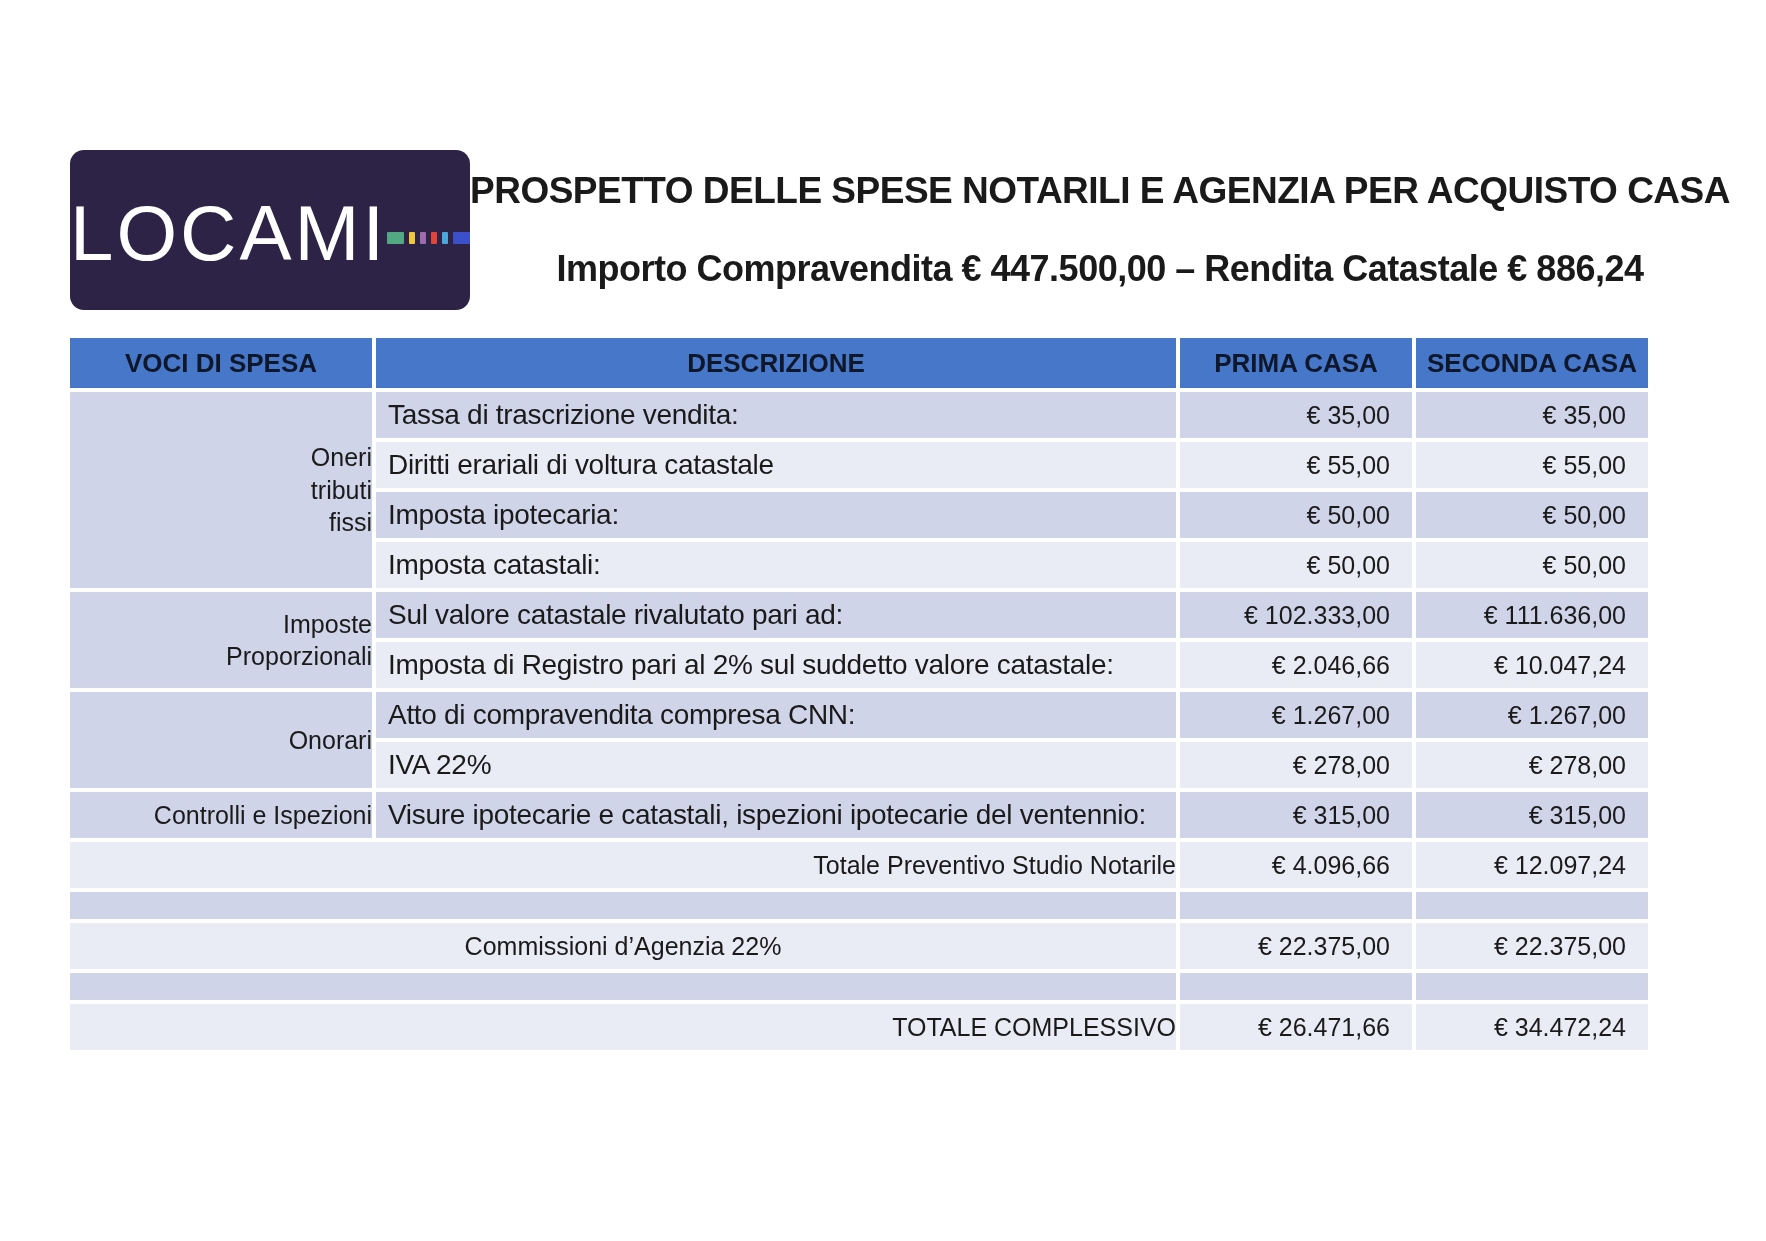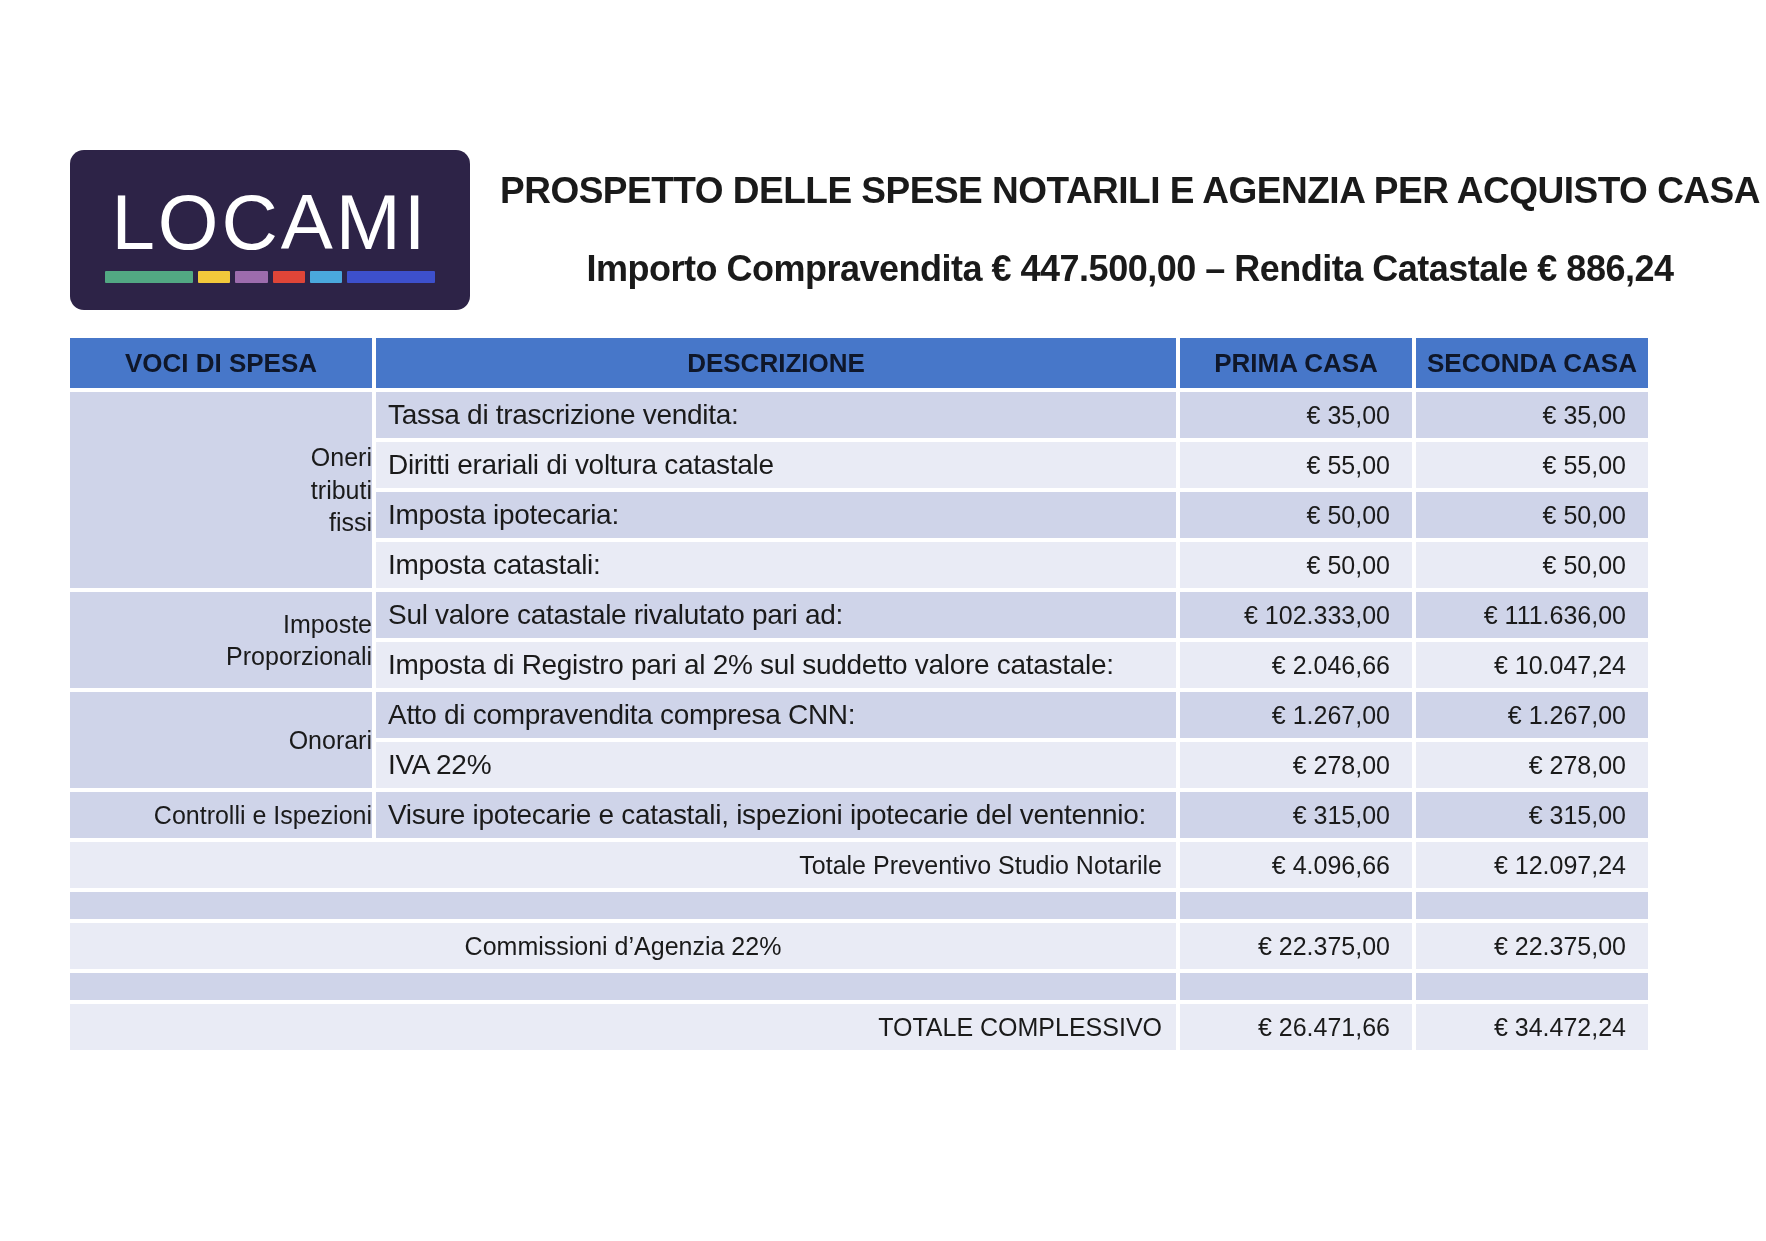--- a/index.html
+++ b/index.html
@@ -16,21 +16,20 @@
     display: flex;
     align-items: flex-start;
     padding: 150px 70px 0 70px;
   }
   .logo {
     width: 400px;
     height: 160px;
     background: var(--logo-bg, #2d2347);
     border-radius: 14px;
     display: flex;
-    flex-direction: column;
     align-items: center;
     justify-content: center;
     flex: 0 0 auto;
     padding-top: 6px;
   }
   .logo-text {
     color: #ffffff;
     font-size: 78px;
     font-weight: normal;
     letter-spacing: 3px;
@@ -43,21 +42,20 @@
     height: 12px;
     margin-top: 10px;
   }
   .stripes span { height: 12px; border-radius: 1px; flex: 1 1 0; }
   .stripes span:nth-child(1), .stripes span:nth-child(6) { flex-grow: 2.7; }
 
   .titles {
     flex: 1 1 auto;
     text-align: center;
     padding-top: 20px;
-    padding-left: 30px;
   }
   .title {
     font-size: 37px;
     font-weight: bold;
     letter-spacing: -0.5px;
     white-space: nowrap;
   }
   .subtitle {
     font-size: 36px;
     font-weight: bold;
@@ -103,21 +101,21 @@
     letter-spacing: -0.3px;
     white-space: nowrap;
     overflow: hidden;
   }
   td.val {
     text-align: right;
     padding-right: 22px;
     white-space: nowrap;
     padding-left: 12px;
   }
-  td.sum-label-right { text-align: right; padding-right: 14px; white-space: nowrap; }
+  td.sum-label-right { text-align: right; white-space: nowrap; }
   td.sum-label-center { text-align: center; white-space: nowrap; }
   tr.spacer td { height: 27px; }
 </style>
 </head>
 <body>
 
 <div class="page">
 
   <div class="header-row">
     <div class="logo">

